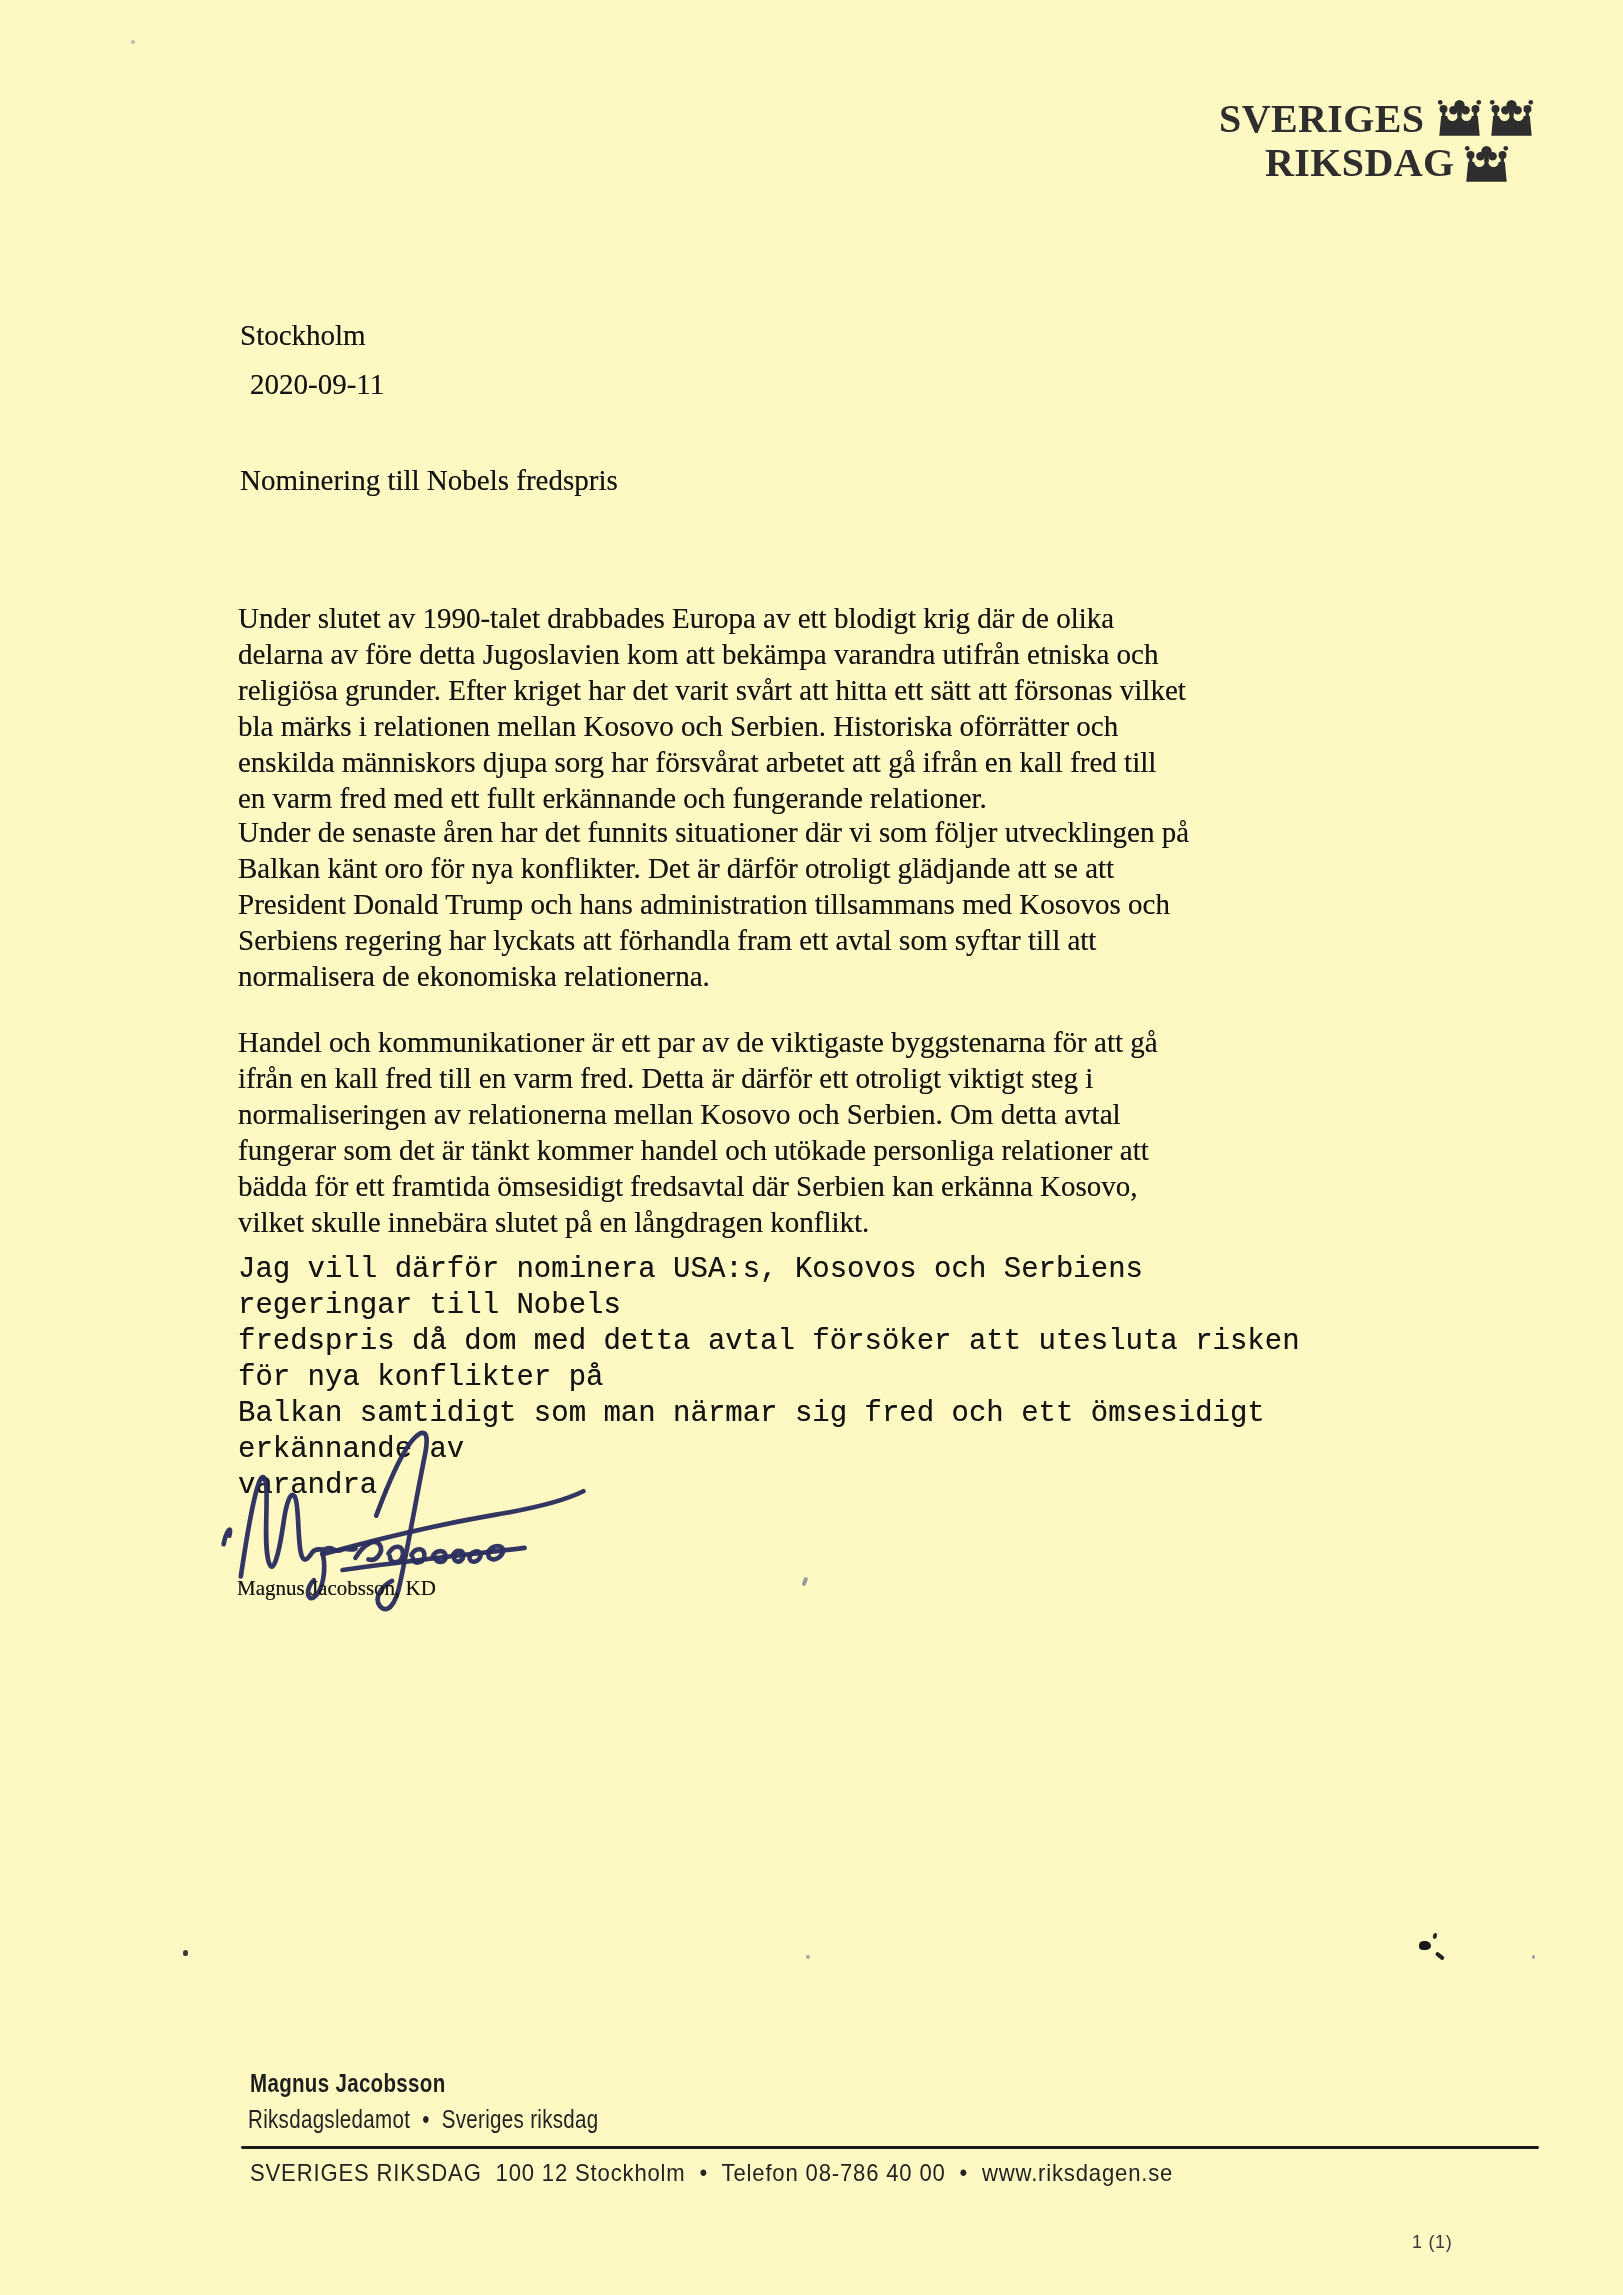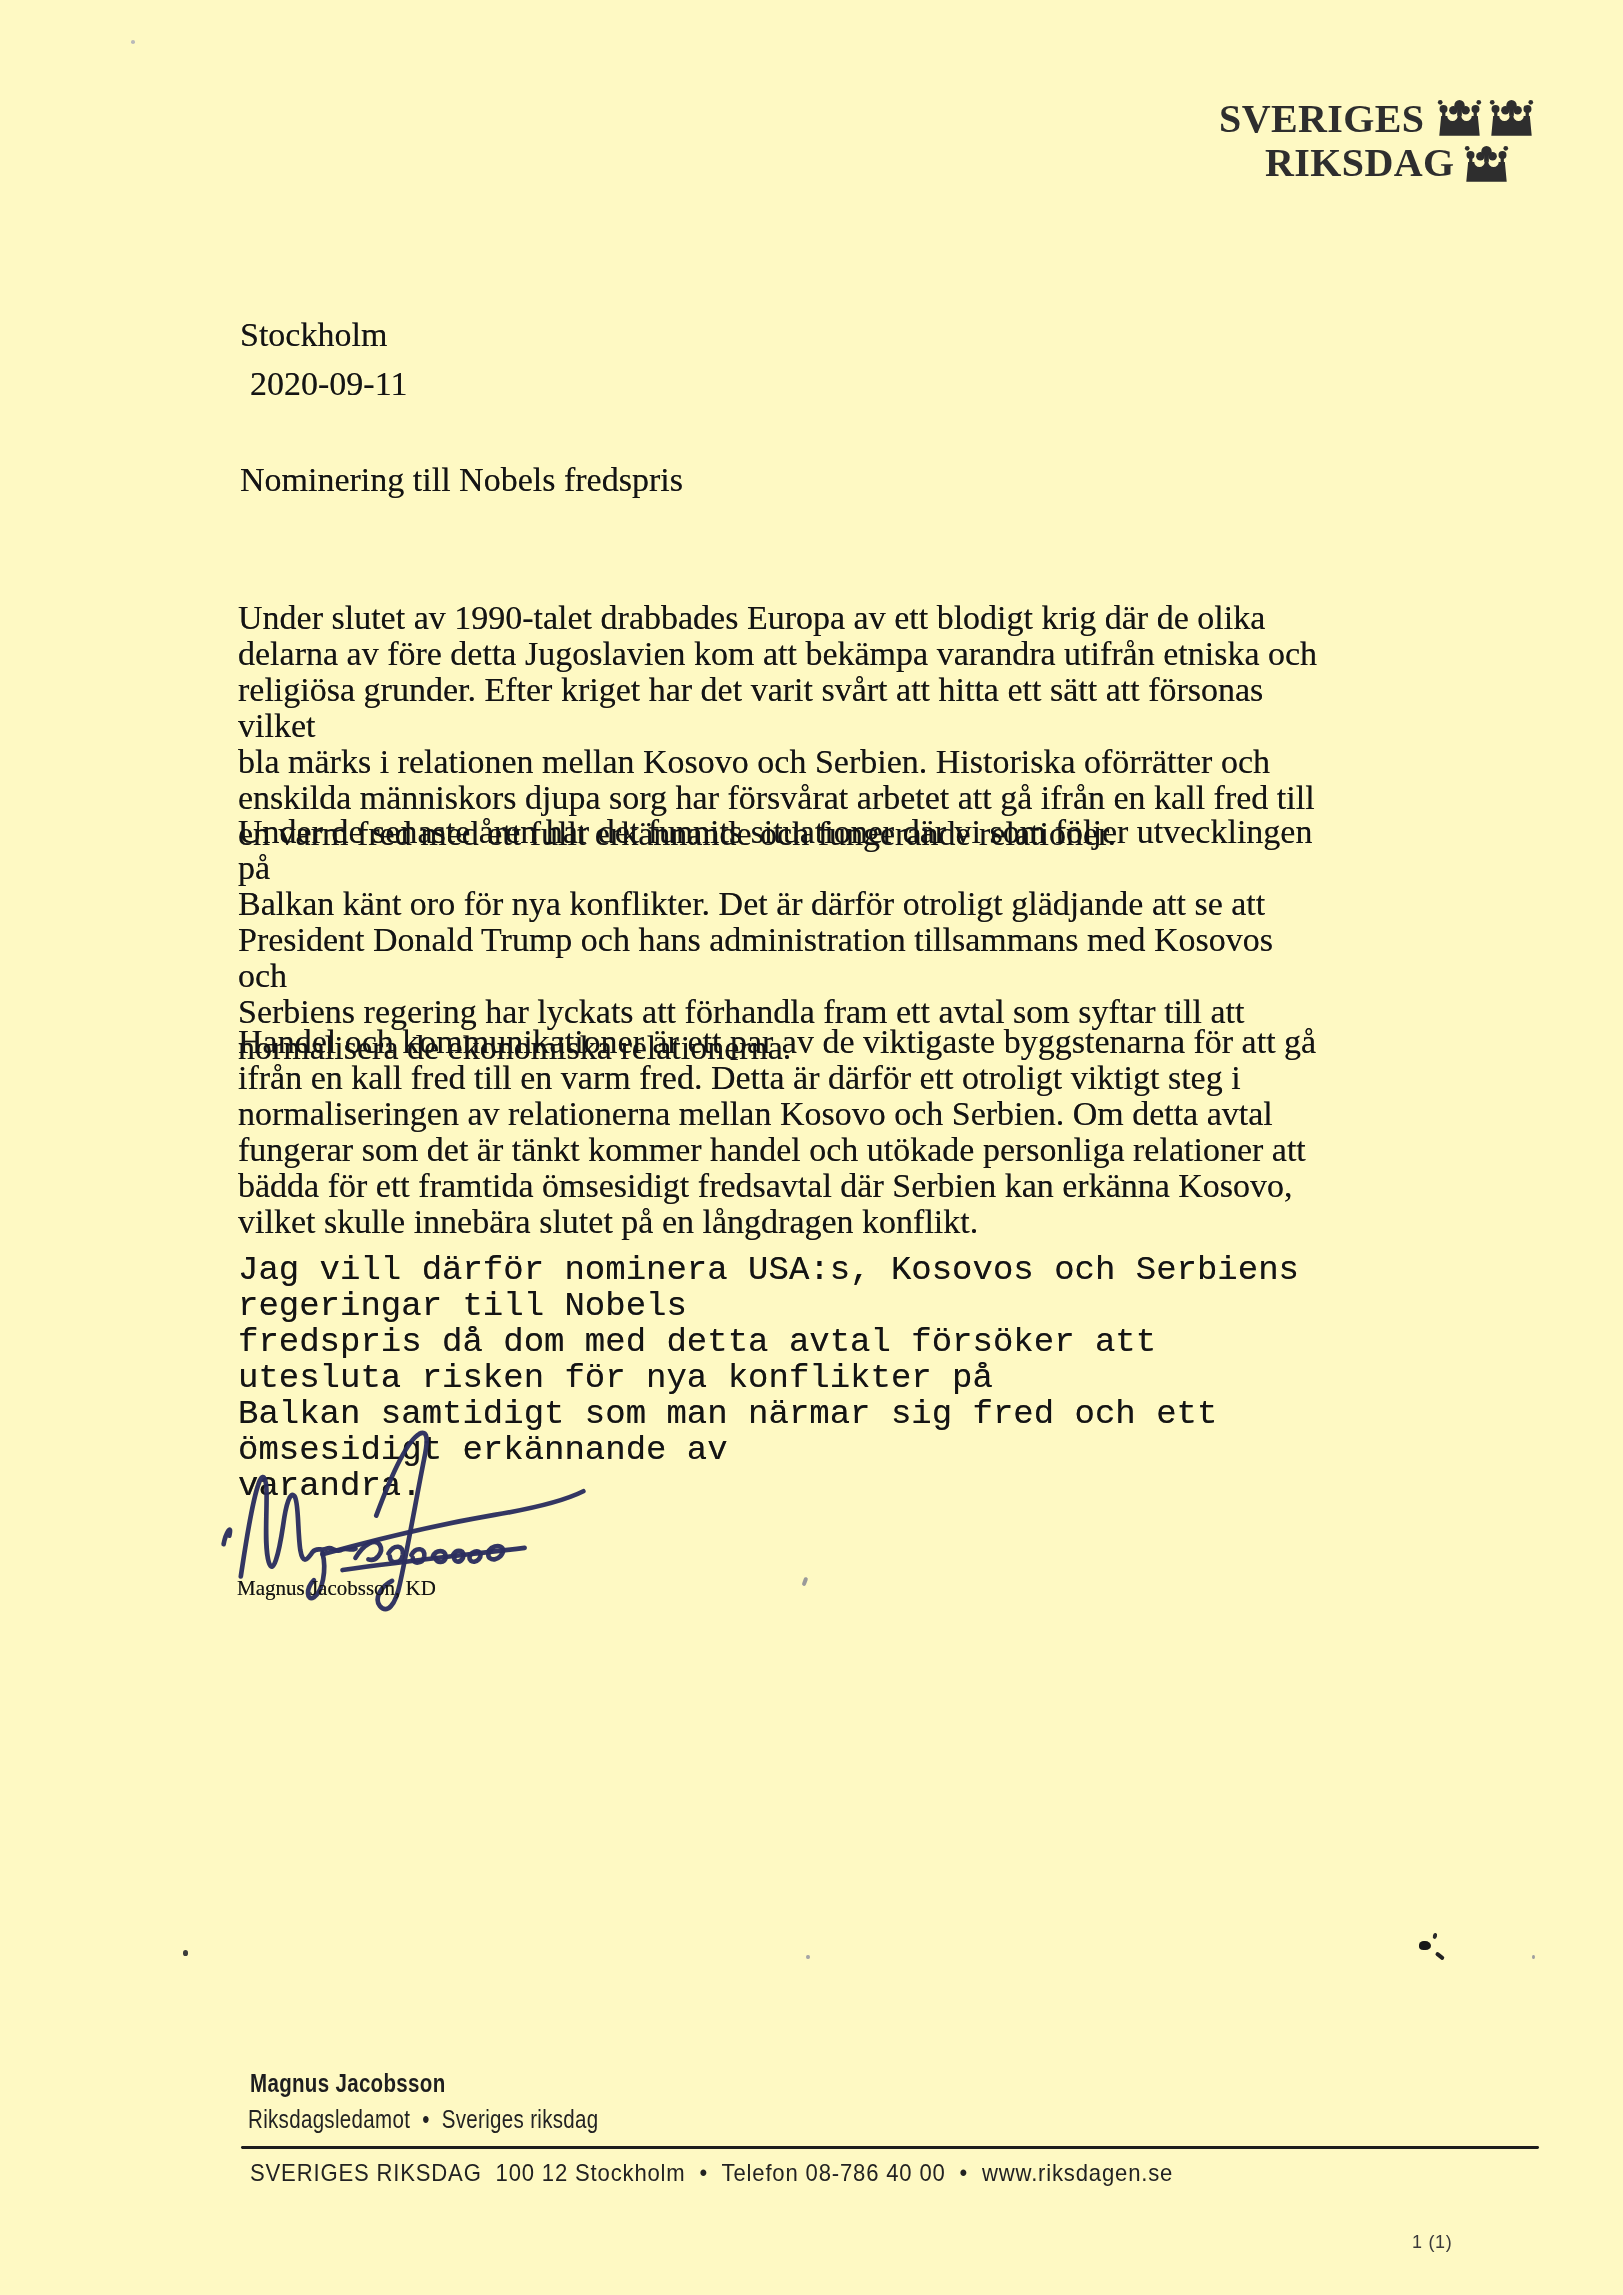--- a/index.html
+++ b/index.html
@@ -23,21 +23,21 @@
   .logo-word.l1{left:1219px;top:97px;}
   .logo-word.l2{left:1265px;top:141px;}
   .crown{position:absolute;width:47px;height:44px;}
   .crown svg{width:100%;height:100%;display:block;}
   .crown.c1{left:1436px;top:93px;}
   .crown.c2{left:1488px;top:93px;}
   .crown.c3{left:1463px;top:139px;}
   
   .txt{
     position:absolute;
-    font-size:34px;
+    font-size:29px;
     line-height:36px;
     white-space:pre-line;
     width:1090px;
     color:#141414;
     text-shadow:0 0 0.4px rgba(20,20,20,0.6);
   }
   .place{left:240px;top:317px;}
   .date{left:250px;top:366px;}
   .subject{left:240px;top:462px;}
   .p1{left:238px;top:568px;margin-top:32px;}

